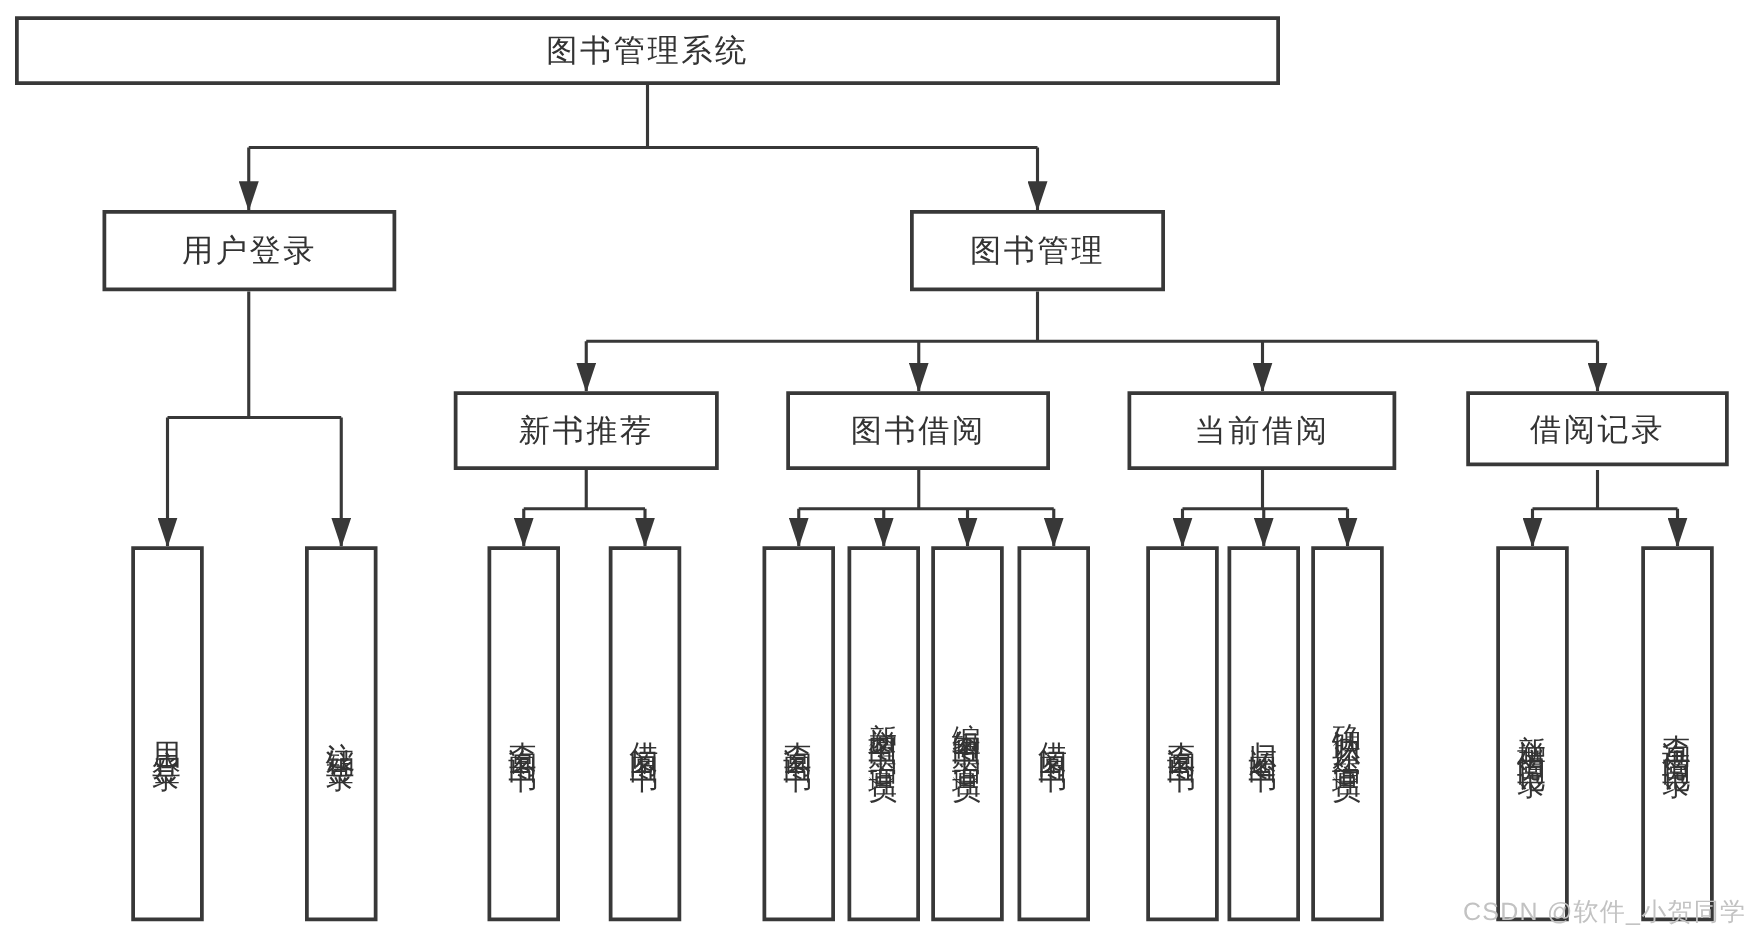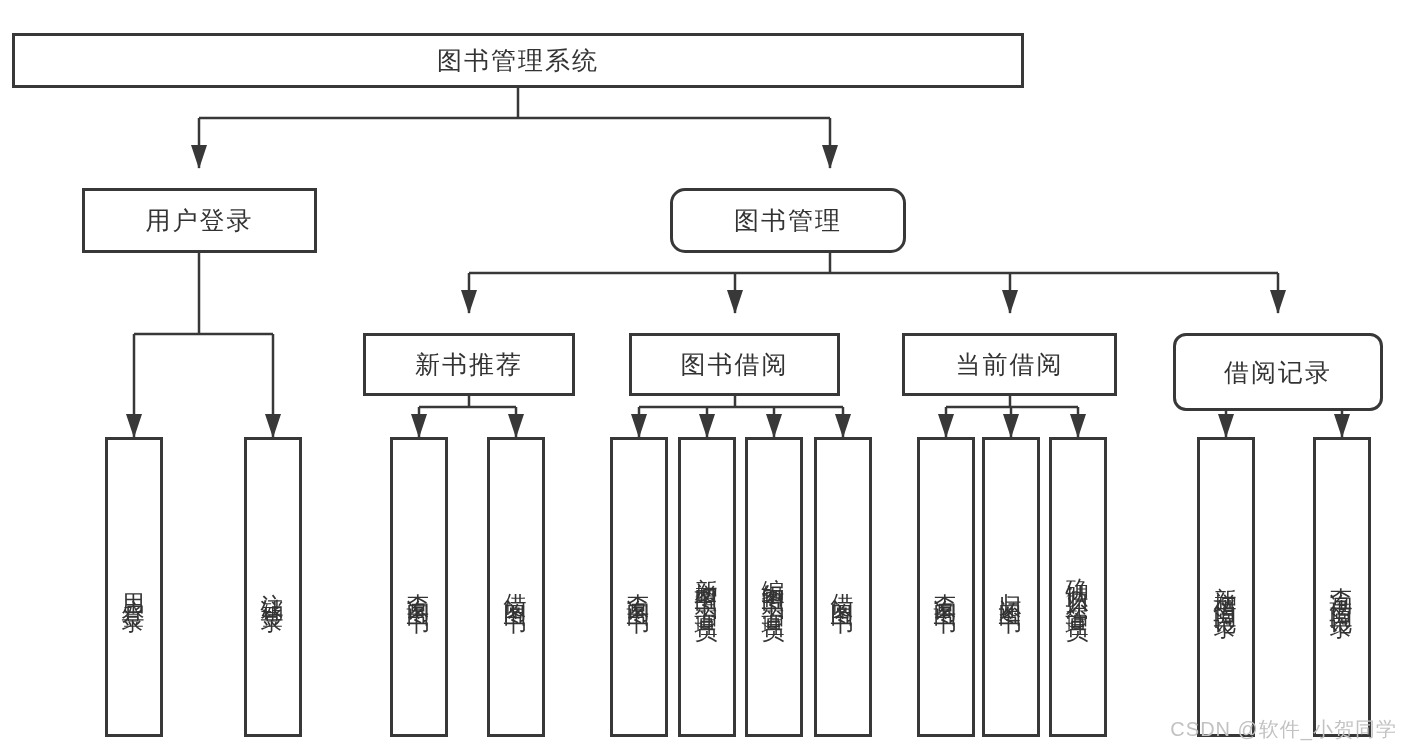--- a/index.html
+++ b/index.html
@@ -22,21 +22,20 @@
     display: flex;
     align-items: center;
     justify-content: center;
     background: #ffffff;
     border: 3px solid #383838;
     color: #333333;
     font-size: 25px;
     letter-spacing: 2px;
     z-index: 1;
     white-space: nowrap;
-    margin-top: 20px;
   }
   .leaf {
     position: absolute;
     box-sizing: border-box;
     top: 437px;
     width: 58px;
     height: 300px;
     display: flex;
     align-items: center;
     justify-content: center;
@@ -102,26 +101,26 @@
       <line x1="1011" y1="407" x2="1011" y2="437" marker-end="url(#arrow)"></line>
       <line x1="1078" y1="407" x2="1078" y2="437" marker-end="url(#arrow)"></line>
       <line x1="1226" y1="407" x2="1226" y2="437" marker-end="url(#arrow)"></line>
       <line x1="1342" y1="407" x2="1342" y2="437" marker-end="url(#arrow)"></line>
     </g>
   </svg>
 
   <div class="node" style="left:12px; top:13px; width:1012px; height:55px;">图书管理系统</div>
 
   <div class="node" style="left:82px; top:168px; width:235px; height:65px;">用户登录</div>
-  <div class="node" style="left:670px; top:168px; width:236px; height:65px;border-radius:15px;">图书管理</div>
+  <div class="node" style="left:728px; top:168px; width:204px; height:65px;">图书管理</div>
 
   <div class="node" style="left:363px; top:313px; width:212px; height:63px;">新书推荐</div>
   <div class="node" style="left:629px; top:313px; width:211px; height:63px;">图书借阅</div>
   <div class="node" style="left:902px; top:313px; width:215px; height:63px;font-family:Liberation Mono, monospace;">当前借阅</div>
-  <div class="node" style="left:1173px; top:313px; width:210px; height:78px;border-radius:13px;">借阅记录</div>
+  <div class="node" style="left:1173px; top:313px; width:210px; height:60px;">借阅记录</div>
 
   <div class="leaf" style="left:105px;">
     <span class="vtext">用户登录</span>
   </div>
   <div class="leaf" style="left:244px;">
     <span class="vtext">注销登录</span>
   </div>
 
   <div class="leaf" style="left:390px;">
     <span class="vtext">查询图书</span>

